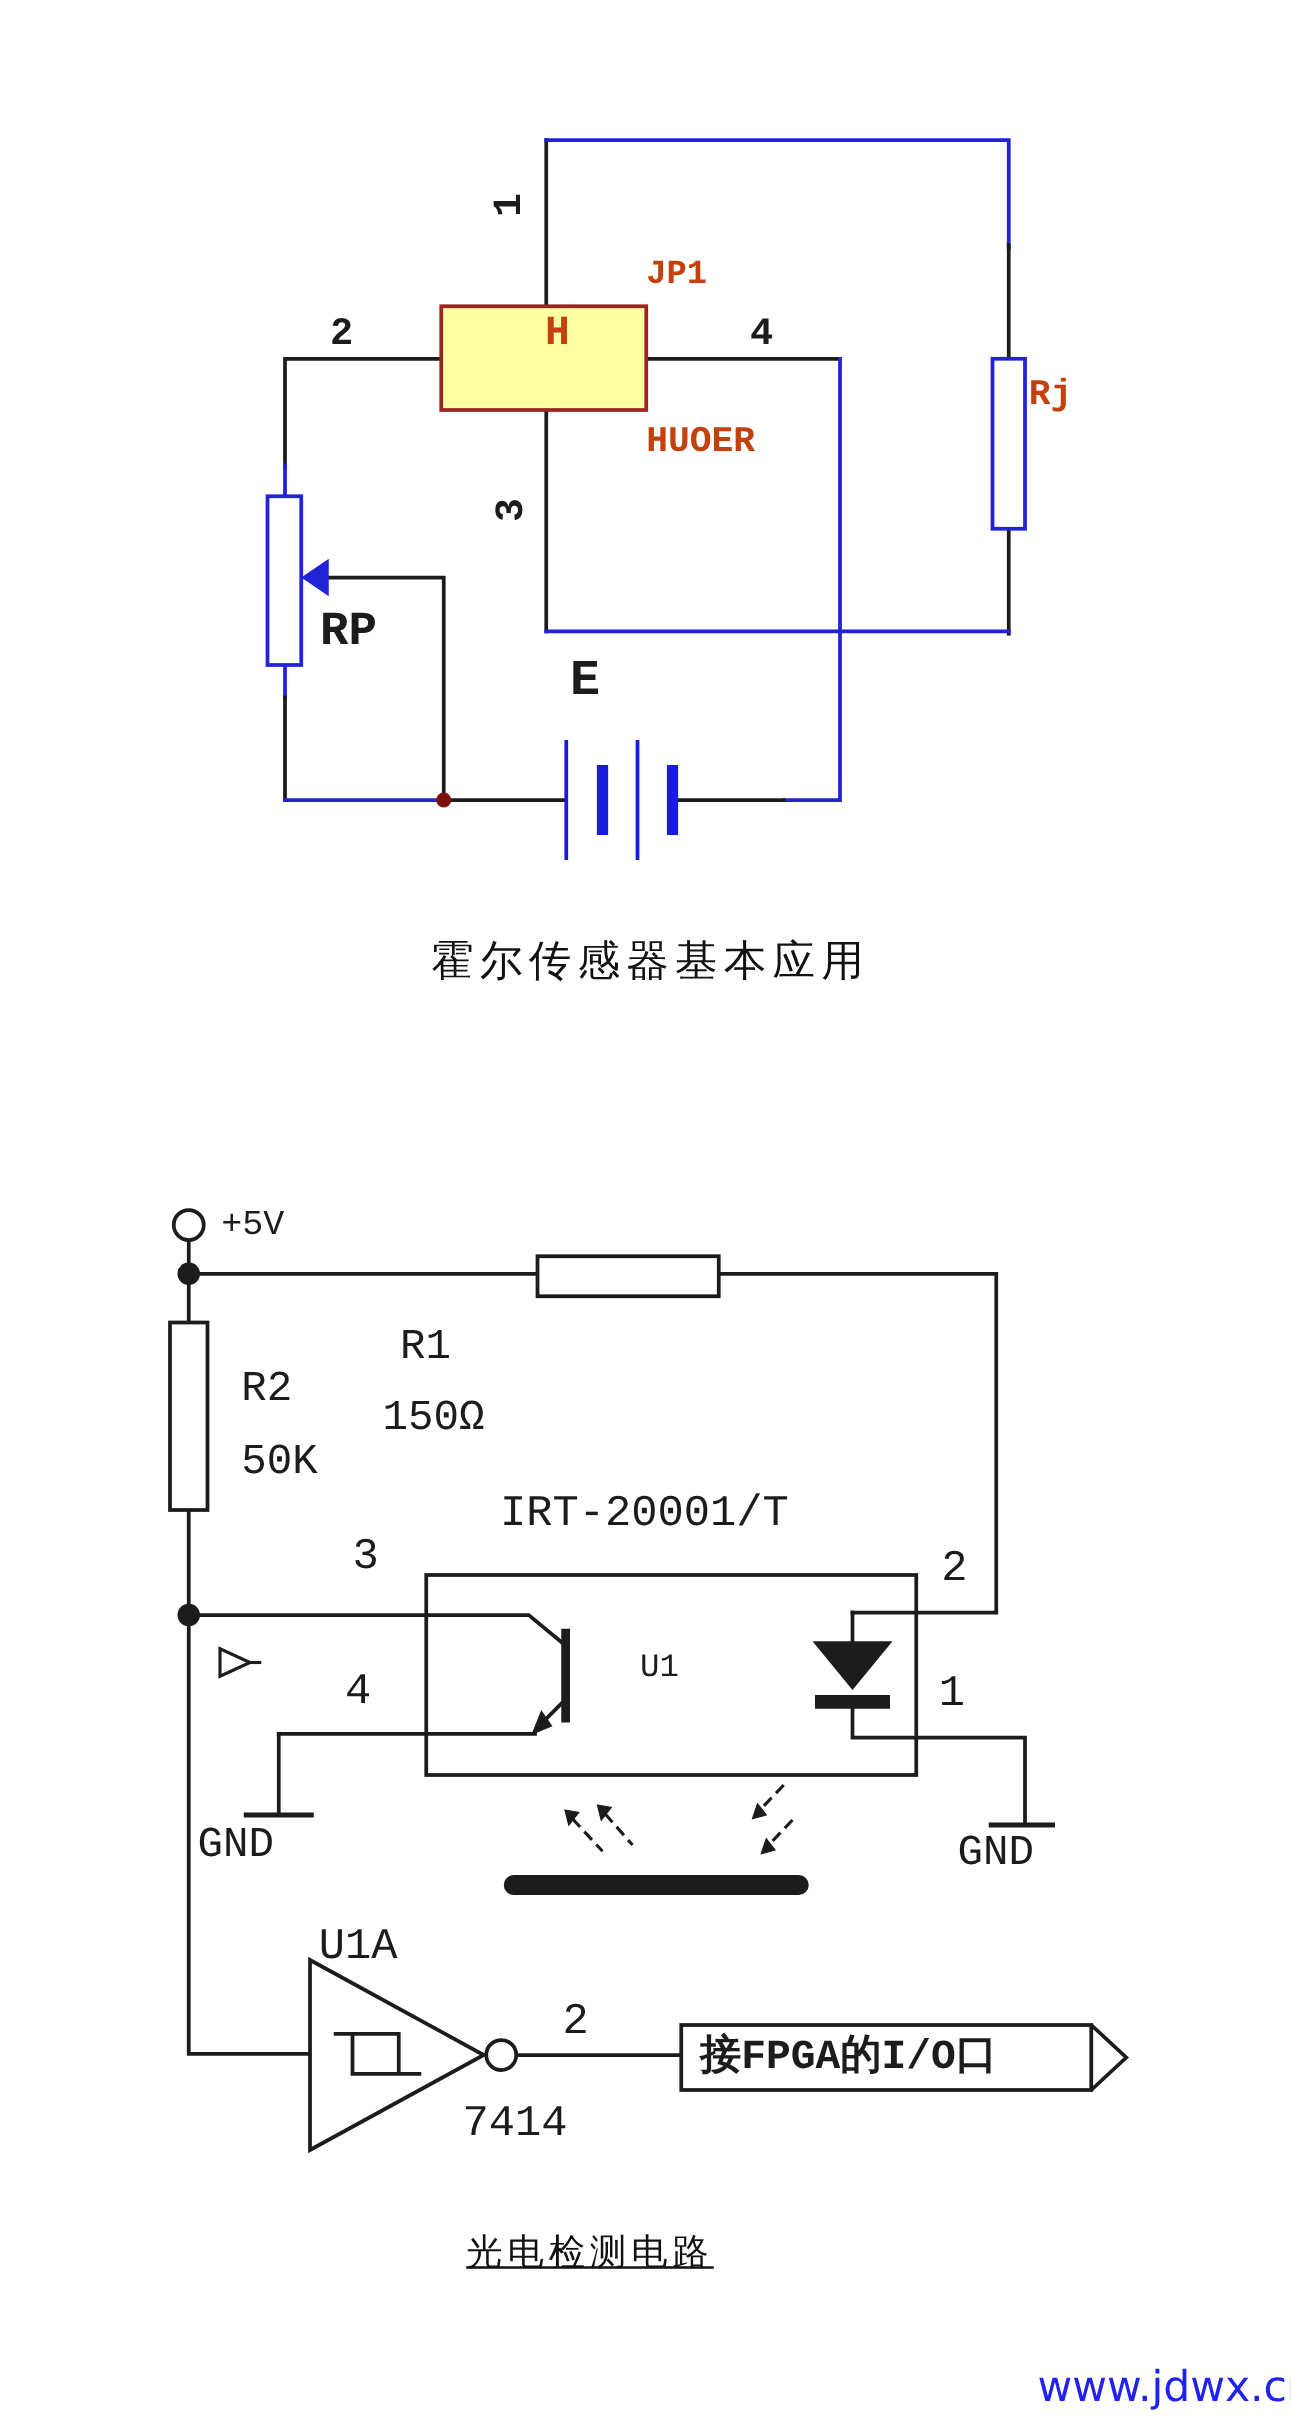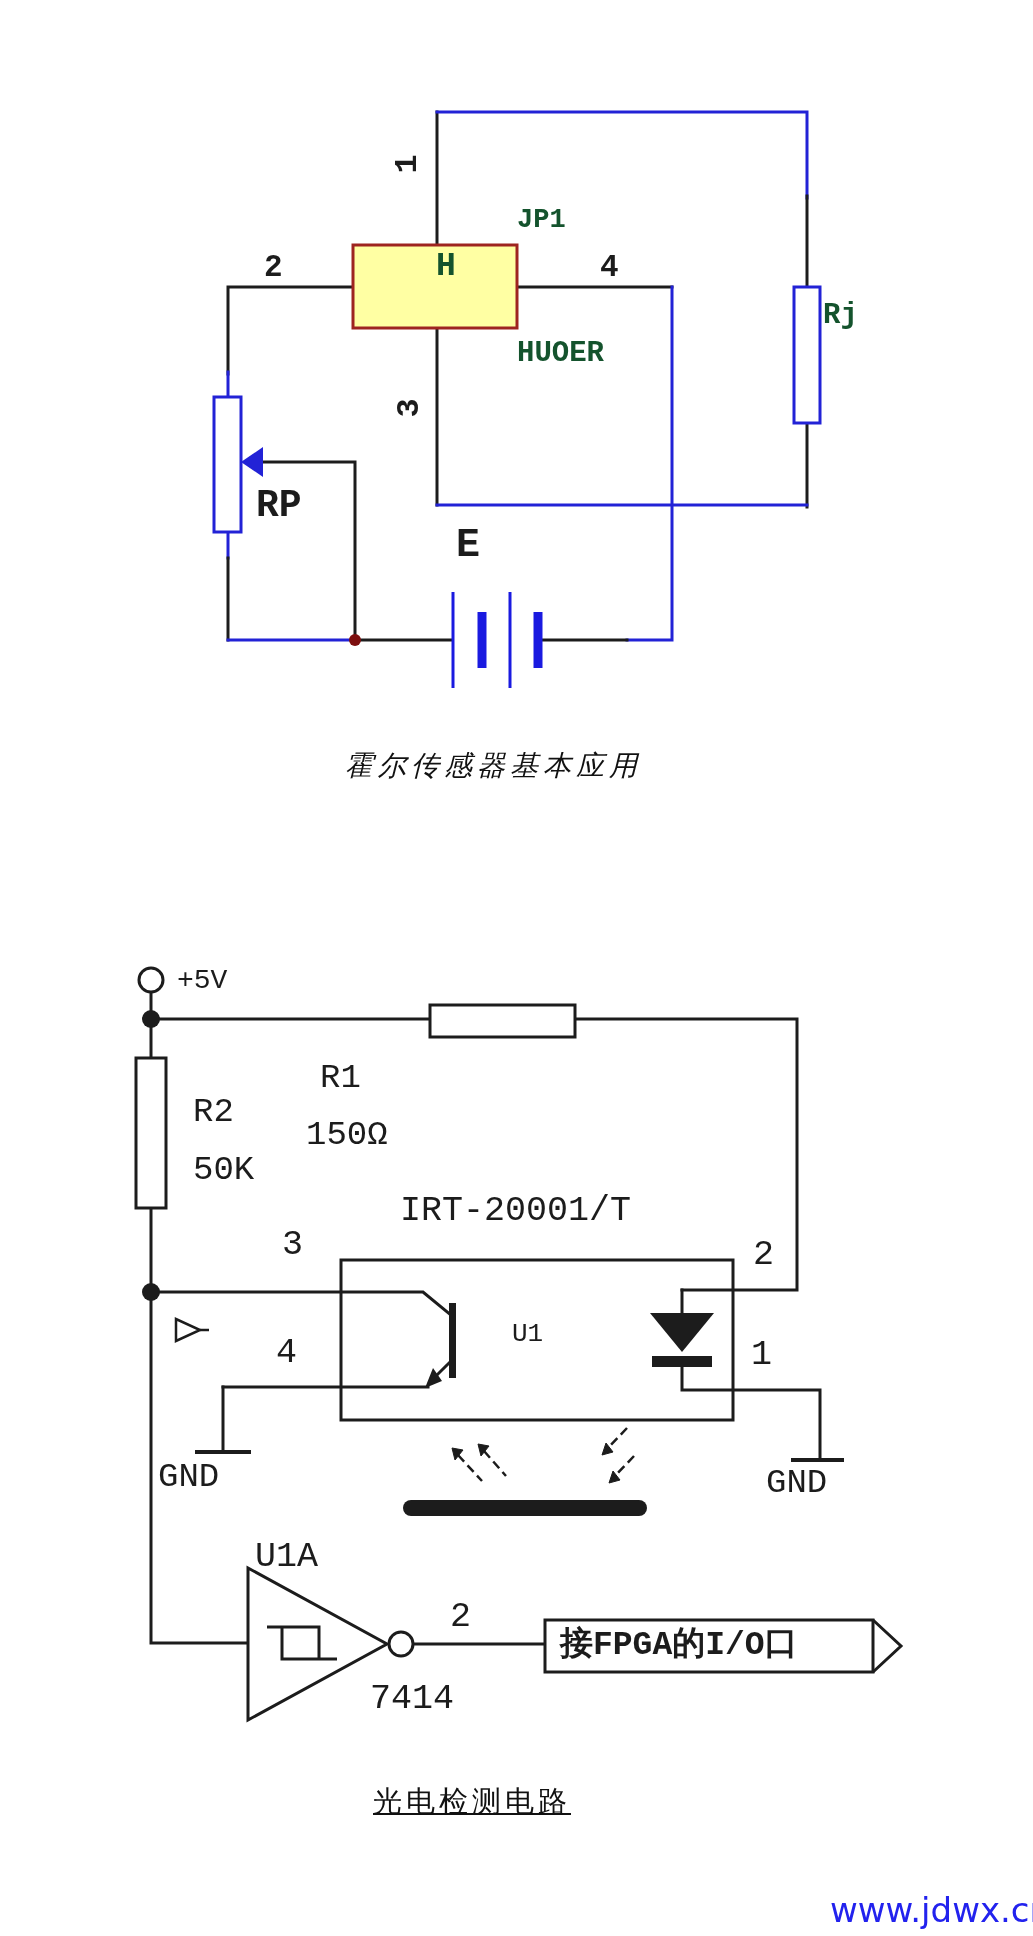--- a/index.html
+++ b/index.html
@@ -1,21 +1,21 @@
 <!DOCTYPE html>
 <html><head>
 <meta charset="utf-8">
 <style>
   html,body{margin:0;padding:0;background:#ffffff;}
   #page{position:relative;width:1033px;height:1936px;background:#ffffff;overflow:hidden;
         font-family:"Liberation Mono","DejaVu Sans Mono",monospace;}
   #schem{position:absolute;left:0;top:0;}
   .lbl{position:absolute;white-space:nowrap;line-height:1;color:#1c1c1c;}
   .mono{font-family:"Liberation Mono","DejaVu Sans Mono",monospace;}
-  .blue{color:#14532d;font-weight:700;}
+  .blue{color:#c2410c;font-weight:700;}
   .bold{font-weight:700;}
   .rot{transform:rotate(-90deg);transform-origin:center center;}
   .caption{font-family:"DejaVu Serif","Liberation Serif",serif;color:#111;letter-spacing:5px;}
   .wm{font-family:"DejaVu Sans","Liberation Sans",sans-serif;}
 </style>
 </head>
 <body>
 
 <div id="page">
 
@@ -137,21 +137,21 @@
   <span class="lbl mono bold rot" style="left:398px;top:148px;font-size:32px;">1</span>
   <span class="lbl mono bold" style="left:264px;top:252px;font-size:31px;">2</span>
   <span class="lbl mono bold" style="left:600px;top:252px;font-size:31px;">4</span>
   <span class="lbl mono bold rot" style="left:400px;top:392px;font-size:32px;">3</span>
   <span class="lbl mono blue" style="left:436px;top:250px;font-size:33px;">H</span>
   <span class="lbl mono blue" style="left:517px;top:207px;font-size:27px;">JP1</span>
   <span class="lbl mono blue" style="left:517px;top:339px;font-size:29px;">HUOER</span>
   <span class="lbl mono blue" style="left:823px;top:288px;font-size:29px;margin-top:13px;">Rj</span>
   <span class="lbl mono bold" style="left:256px;top:487px;font-size:38px;">RP</span>
   <span class="lbl mono bold" style="left:456px;top:526px;font-size:40px;">E</span>
-  <span class="lbl caption" style="left:345px;top:752px;font-size:28px;font-style:italic;">霍尔传感器基本应用</span>
+  <span class="lbl caption" style="left:345px;top:752px;font-size:34px;">霍尔传感器基本应用</span>
 
   <span class="lbl mono" style="left:177px;top:967px;font-size:28px;">+5V</span>
   <span class="lbl mono" style="left:193px;top:1095px;font-size:34px;">R2</span>
   <span class="lbl mono" style="left:193px;top:1153px;font-size:34px;">50K</span>
   <span class="lbl mono" style="left:320px;top:1061px;font-size:34px;">R1</span>
   <span class="lbl mono" style="left:306px;top:1118px;font-size:34px;">150Ω</span>
   <span class="lbl mono" style="left:400px;top:1194px;font-size:35px;">IRT-20001/T</span>
   <span class="lbl mono" style="left:282px;top:1228px;font-size:35px;">3</span>
   <span class="lbl mono" style="left:276px;top:1336px;font-size:35px;">4</span>
   <span class="lbl mono" style="left:512px;top:1321px;font-size:26px;">U1</span>

